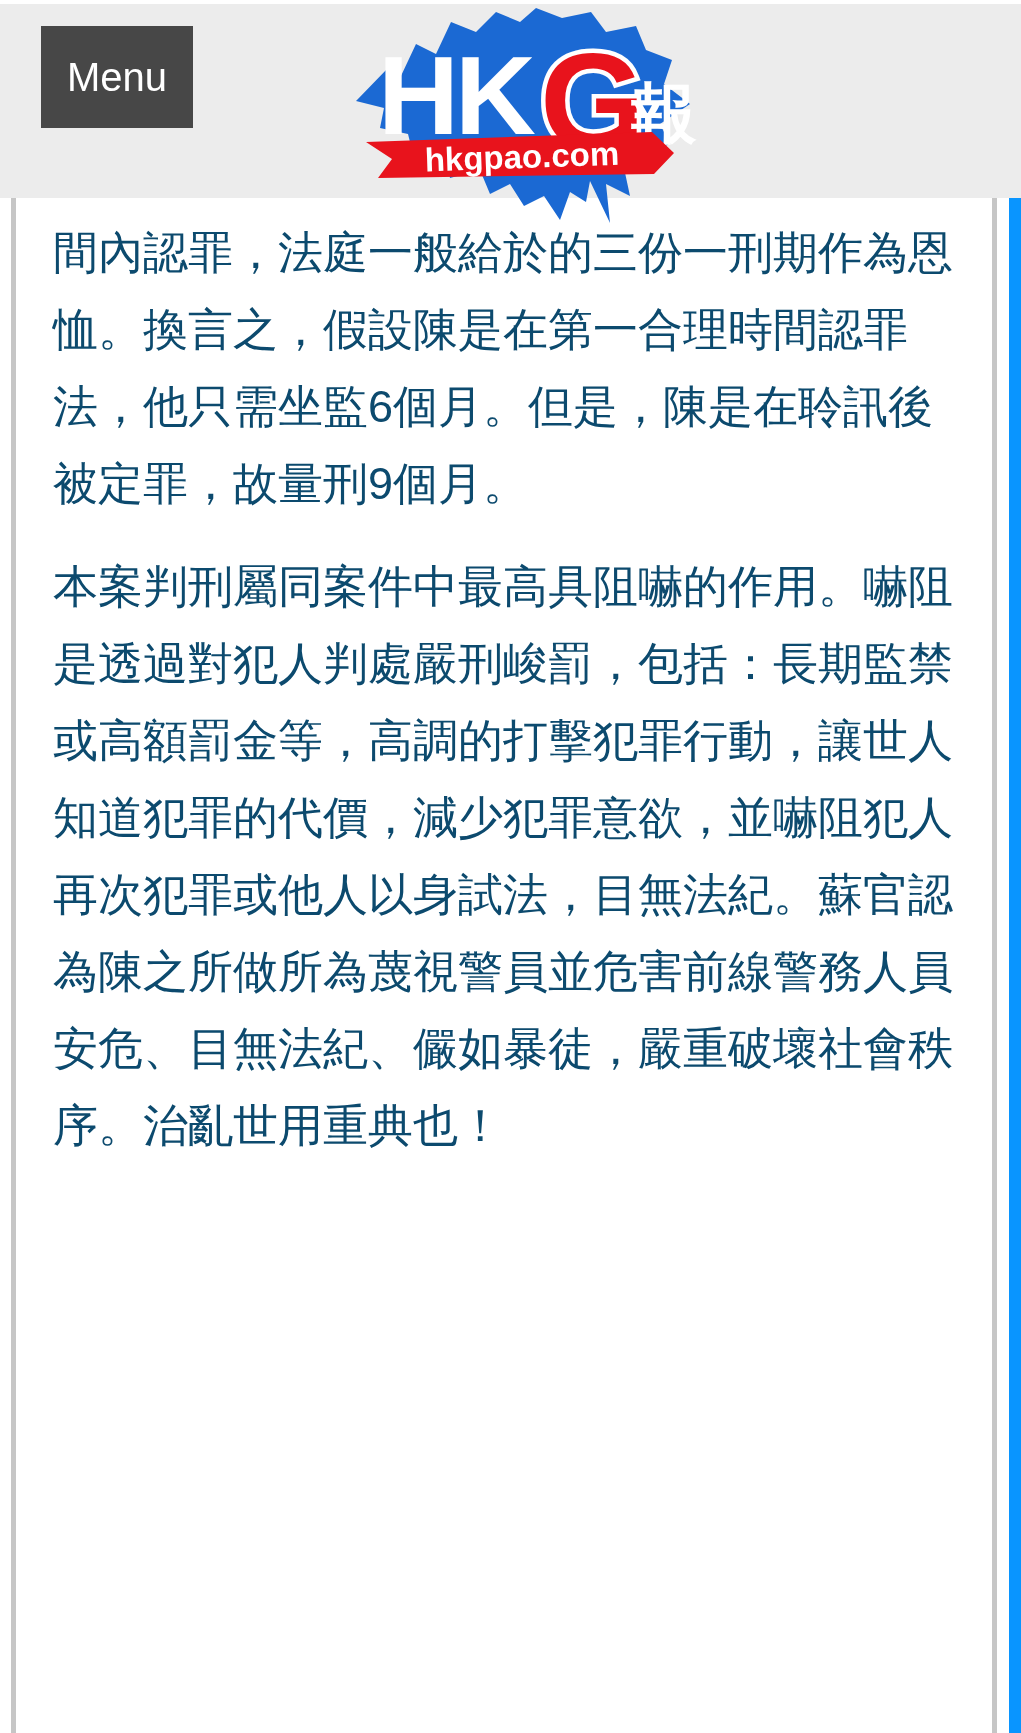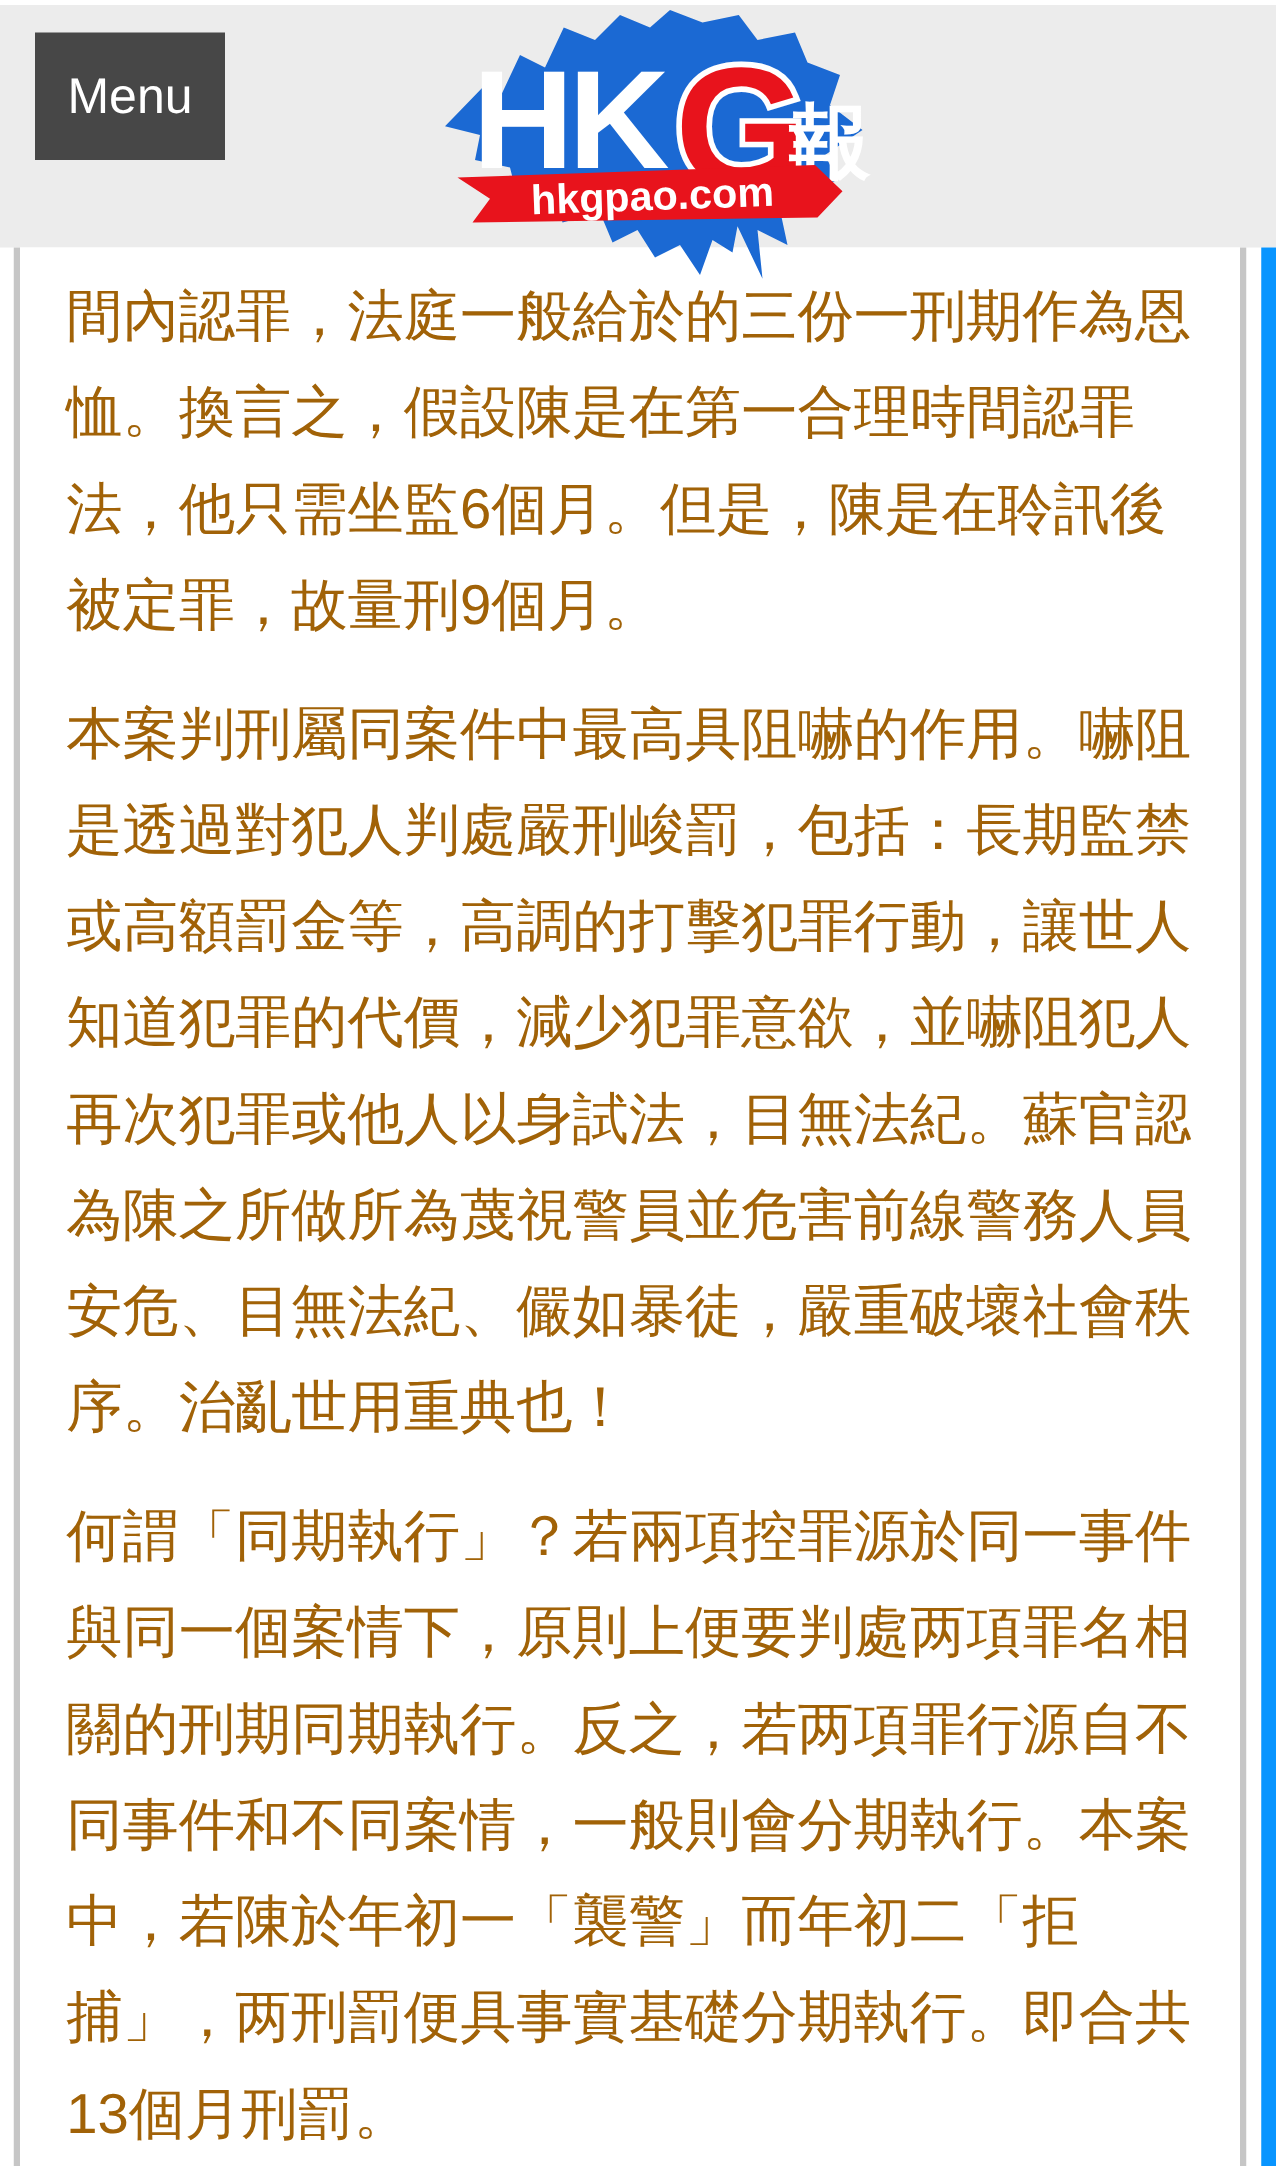--- a/index.html
+++ b/index.html
@@ -6,21 +6,21 @@
   body{
     width:1021px;height:1733px;position:relative;overflow:hidden;
     background:#ffffff;
     font-family:"Liberation Sans", sans-serif;
   }
   .header{
     position:absolute;left:0;top:4px;width:1021px;height:194px;
     background:#ececec;
   }
   .menu-button{
-    position:absolute;left:28px;top:22px;width:152px;height:102px;
+    position:absolute;left:41px;top:22px;width:152px;height:102px;
     background:#474747;color:#ffffff;border:none;
     font-size:40px;font-weight:400;
     display:flex;align-items:center;justify-content:center;
     font-family:"Liberation Sans", sans-serif;
     cursor:pointer;
   }
   .logo{
     position:absolute;left:348px;top:6px;width:352px;height:218px;
     z-index:3;cursor:pointer;
   }
@@ -32,21 +32,21 @@
     box-sizing:content-box;
   }
   .article{
     padding:16px 0 0 37px;
     width:904px;
   }
   .article p{
     margin:0 0 26px 0;
     font-size:45px;
     line-height:77px;
-    color:#a16207;
+    color:#0c4a6e;
     text-align:left;
     word-break:normal;
     overflow-wrap:break-word;
   }
   .accent-strip{
     position:absolute;right:0;top:198px;width:12px;height:1535px;
     background:#0995ff;
   }
 </style>
 </head>
@@ -71,17 +71,16 @@
 
     <polygon fill="#e8131c" points="18,136 304,126 326,147 306,168 30,172 44,153"></polygon>
     <text x="174" y="162" text-anchor="middle" font-family="Liberation Sans, sans-serif" font-size="33" font-weight="bold" fill="#ffffff" transform="rotate(-2 174 152)">hkgpao.com</text>
   </svg>
 </div>
 
 <div class="content-card">
   <div class="article">
     <p>間內認罪，法庭一般給於的三份一刑期作為恩恤。換言之，假設陳是在第一合理時間認罪法，他只需坐監6個月。但是，陳是在聆訊後被定罪，故量刑9個月。</p>
     <p>本案判刑屬同案件中最高具阻嚇的作用。嚇阻是透過對犯人判處嚴刑峻罰，包括：長期監禁或高額罰金等，高調的打擊犯罪行動，讓世人知道犯罪的代價，減少犯罪意欲，並嚇阻犯人再次犯罪或他人以身試法，目無法紀。蘇官認為陳之所做所為蔑視警員並危害前線警務人員安危、目無法紀、儼如暴徒，嚴重破壞社會秩序。治亂世用重典也！</p>
-    <p>何謂「同期執行」？若兩項控罪源於同一事件與同一個案情下，原則上便要判處两項罪名相關的刑期同期執行。反之，若两項罪行源自不同事件和不同案情，一般則會分期執行。本案中，若陳於年初一「襲警」而年初二「拒捕」，两刑罰便具事實基礎分期執行。即合共13個月刑罰。</p>
   </div>
 </div>
 
 <div class="accent-strip"></div>
 
 </body></html>

